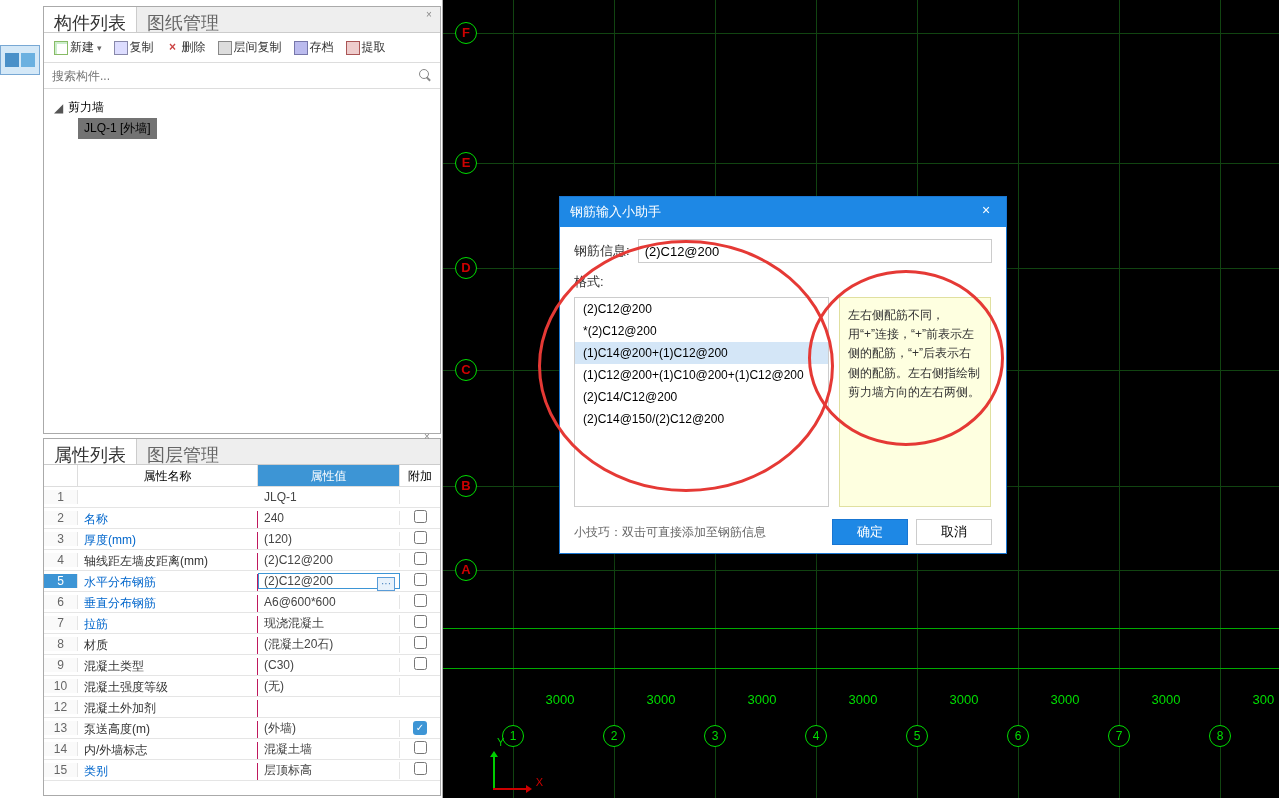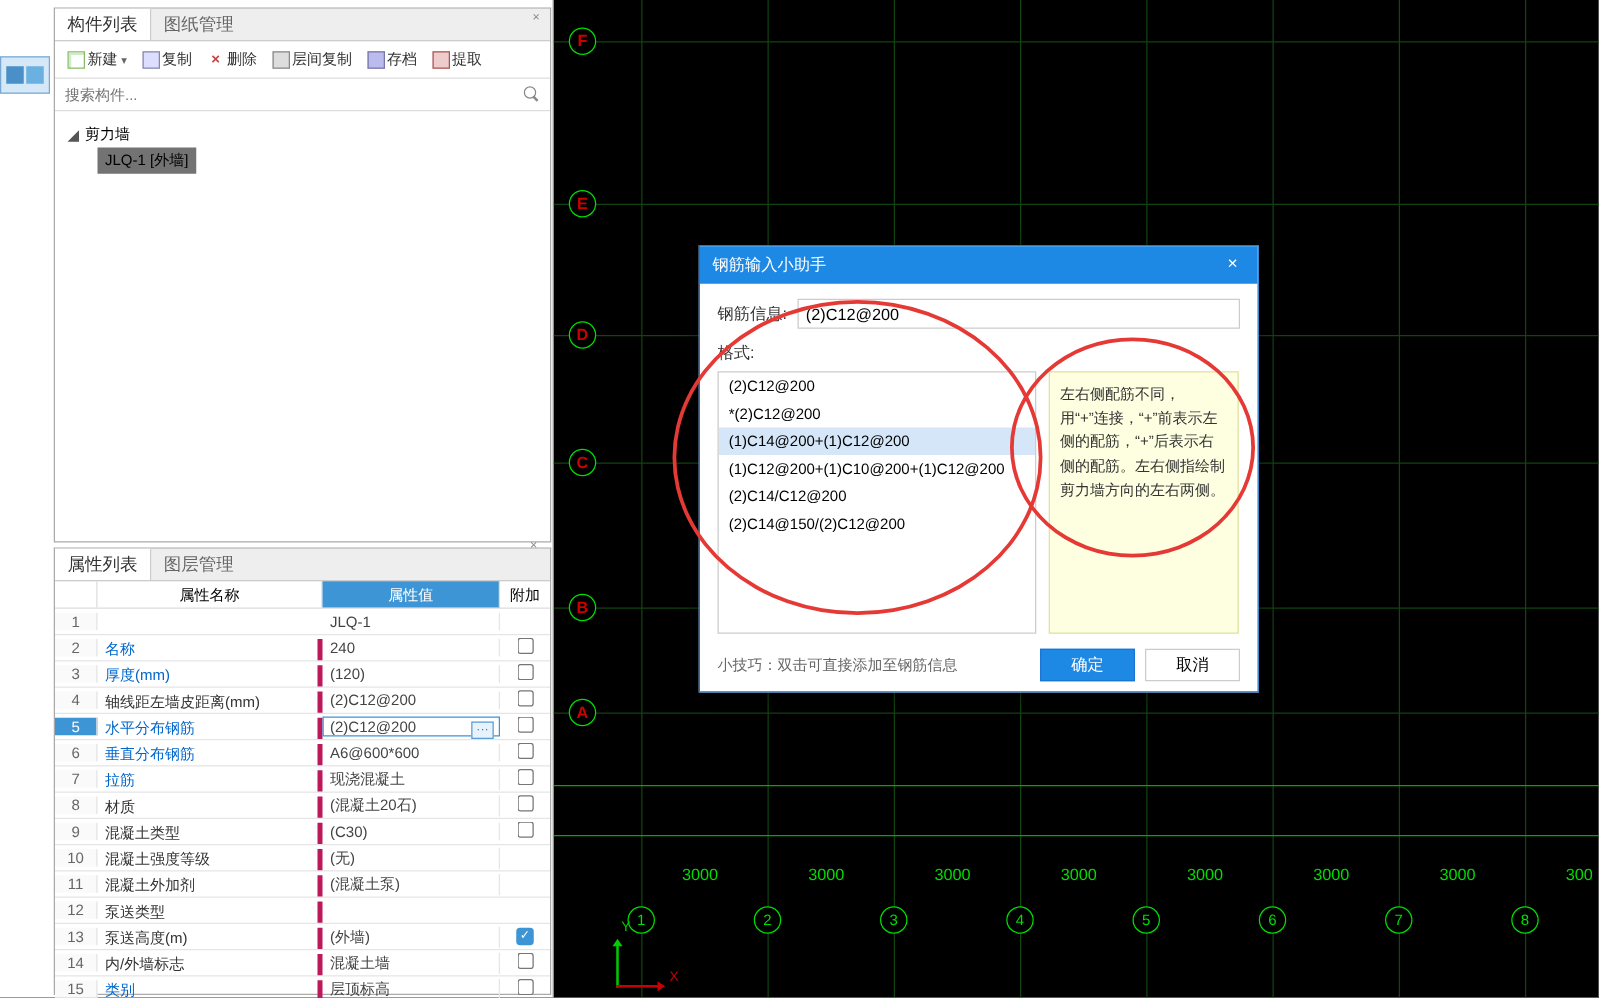--- a/index.html
+++ b/index.html
@@ -6,21 +6,21 @@
 body { background: #f0f0f0; width: 1279px; height: 798px; overflow: hidden; position: relative; }
 
 .left-panel { position: absolute; left: 0; top: 0; width: 443px; height: 798px; background: #fff; border-right: 1px solid #aaa; }
 
 .mini-toolbar { position: absolute; left: 0; top: 45px; width: 40px; height: 30px; background: #d4e8f7; border: 1px solid #78a8d4; display: flex; align-items: center; justify-content: center; gap: 2px; }
 .mini-icon { width: 14px; height: 14px; background: #4a90c8; }
 .mini-icon.blue2 { background: #6ab0e0; }
 
 .panel-top { position: absolute; left: 43px; top: 6px; width: 398px; height: 428px; background: #fff; border: 1px solid #aaa; }
 .panel-tabs { display: flex; height: 26px; border-bottom: 1px solid #ccc; background: #eee; }
-.panel-tab { padding: 4px 10px; font-size: 14px; cursor: pointer; color: #666; }
+.panel-tab { padding: 4px 10px; font-size: 18px; cursor: pointer; color: #666; }
 .panel-tab.active { background: #fff; color: #333; border-right: 1px solid #ccc; }
 .panel-close { position: absolute; right: 4px; top: 2px; width: 14px; height: 14px; font-size: 10px; color: #888; text-align: center; }
 
 .toolbar { display: flex; align-items: center; height: 30px; border-bottom: 1px solid #ddd; padding: 0 6px; gap: 4px; }
 .tb-item { display: flex; align-items: center; gap: 2px; font-size: 12px; color: #333; padding: 2px 4px; cursor: pointer; }
 .tb-icon { width: 14px; height: 14px; display: inline-block; }
 .ic-new { background: linear-gradient(#fff,#fff); border: 1px solid #8b6; box-shadow: inset 2px 2px 0 #cec; }
 .ic-copy { border: 1px solid #88a; background: #ddf; }
 .ic-del { color: #c44; font-weight: bold; text-align: center; line-height: 12px; }
 .ic-floorcopy { border: 1px solid #888; background: #ddd; }
@@ -45,21 +45,21 @@
 .prop-head { display: flex; height: 22px; border-bottom: 1px solid #ddd; font-size: 12px; }
 .ph-num { width: 34px; border-right: 1px solid #ddd; }
 .ph-name { width: 180px; border-right: 1px solid #ddd; text-align: center; line-height: 22px; }
 .ph-val { flex: 1; border-right: 1px solid #ddd; text-align: center; line-height: 22px; background: #3d95d5; color: #fff; }
 .ph-add { width: 40px; text-align: center; line-height: 22px; }
 
 .prop-body { overflow-y: auto; }
 .prop-row { display: flex; height: 21px; border-bottom: 1px solid #e5e5e5; font-size: 12px; align-items: center; }
 .pr-num { width: 34px; text-align: center; border-right: 1px solid #e5e5e5; color: #666; background: #fafafa; }
 .pr-num.sel { background: #3d95d5; color: #fff; }
-.pr-name { width: 180px; padding-left: 6px; border-right: 4px solid #be185d; color: #0066cc; margin-top: 44px; }
+.pr-name { width: 180px; padding-left: 6px; border-right: 1px solid #be185d; color: #0066cc; margin-top: 44px; }
 .pr-name.black { color: #333; }
 .pr-val { flex: 1; padding-left: 6px; border-right: 1px solid #e5e5e5; color: #444; position: relative; }
 .pr-val.editing { border: 1px solid #3d95d5; padding-left: 5px; }
 .pr-val .dots { position: absolute; right: 4px; top: 3px; width: 18px; height: 14px; border: 1px solid #5a9cd8; background: #e8f2fb; text-align: center; font-size: 10px; line-height: 12px; color: #3d7ab8; cursor: pointer; }
 .pr-add { width: 40px; text-align: center; }
 .pr-add input { width: 13px; height: 13px; }
 .pr-add .checked { width: 14px; height: 14px; background: #3d95d5; border-radius: 3px; color: #fff; font-size: 10px; line-height: 14px; margin: 0 auto; }
 
 .canvas { position: absolute; left: 443px; top: 0; width: 836px; height: 798px; background: #000; }
 .grid-line-h { position: absolute; left: 0; right: 0; height: 1px; background: #114411; }
@@ -217,26 +217,20 @@
         <div class="prop-row">
           <div class="pr-num">9</div>
           <div class="pr-name black">混凝土强度等级</div>
           <div class="pr-val">(C30)</div>
           <div class="pr-add"><input type="checkbox" style=""></div>
         </div>
         <div class="prop-row">
           <div class="pr-num">10</div>
           <div class="pr-name black">混凝土外加剂</div>
           <div class="pr-val">(无)</div>
-          <div class="pr-add"></div>
-        </div>
-        <div class="prop-row">
-          <div class="pr-num">11</div>
-          <div class="pr-name black">泵送类型</div>
-          <div class="pr-val">(混凝土泵)</div>
           <div class="pr-add"></div>
         </div>
         <div class="prop-row">
           <div class="pr-num">12</div>
           <div class="pr-name black">泵送高度(m)</div>
           <div class="pr-val"></div>
           <div class="pr-add"></div>
         </div>
         <div class="prop-row">
           <div class="pr-num">13</div>

